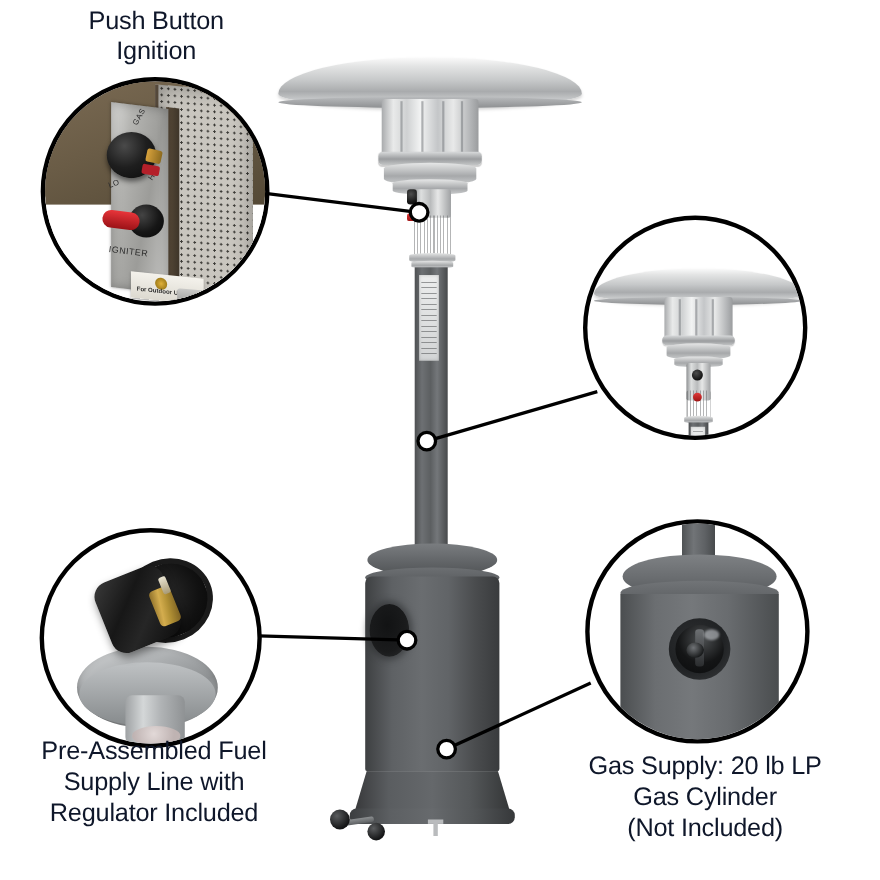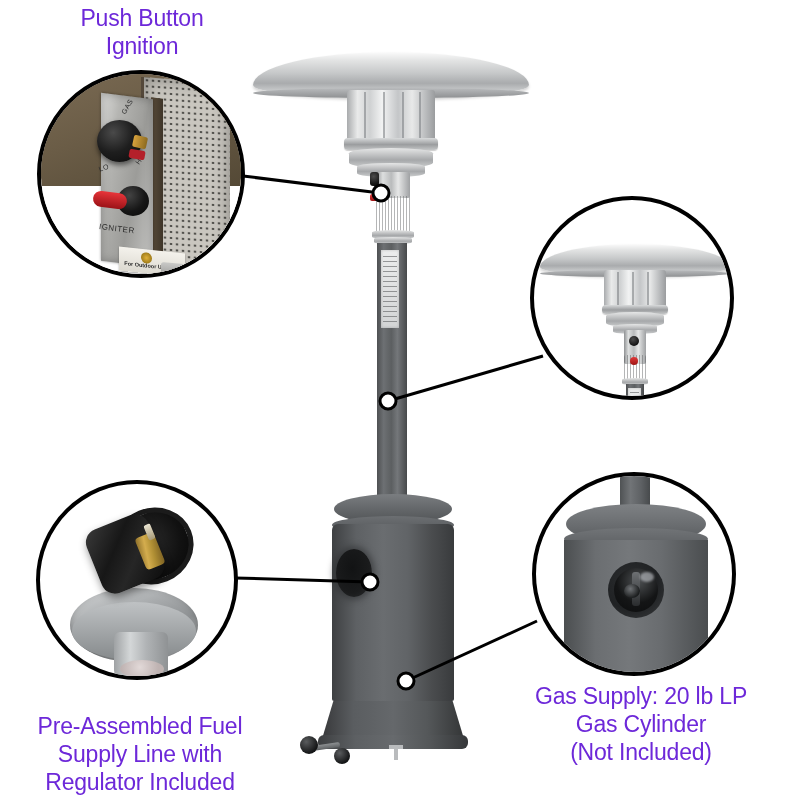--- a/index.html
+++ b/index.html
@@ -16,30 +16,30 @@
     position: relative;
     width: 800px;
     height: 800px;
     background: #ffffff;
     overflow: hidden;
   }
   
   .caption {
     position: absolute;
     text-align: center;
-    color: #6d28d9;
+    color: #0f172a;
     font-size: 23px;
     line-height: 28px;
     font-weight: 400;
     letter-spacing: -0.2px;
     white-space: pre-line;
   }
   #cap-ignition   { left: 4px;   top: 4px;   width: 276px; }
   #cap-mobile     { left: 468px; top: 112px; width: 330px; }
-  #cap-fuel       { left: 0px;   top: 712px; width: 280px; }
+  #cap-fuel       { left: 0px;   top: 668px; width: 280px; }
   #cap-gas        { left: 488px; top: 682px; width: 306px; }
 
   
   #leaders {
     position: absolute;
     left: 0; top: 0;
     width: 800px; height: 800px;
     pointer-events: none;
   }
 

